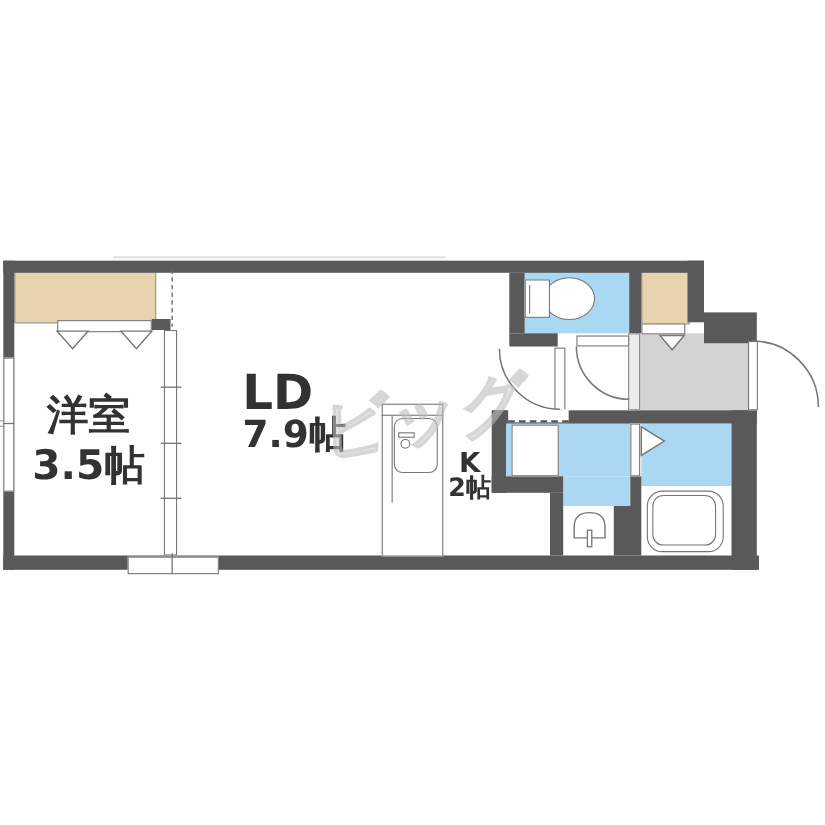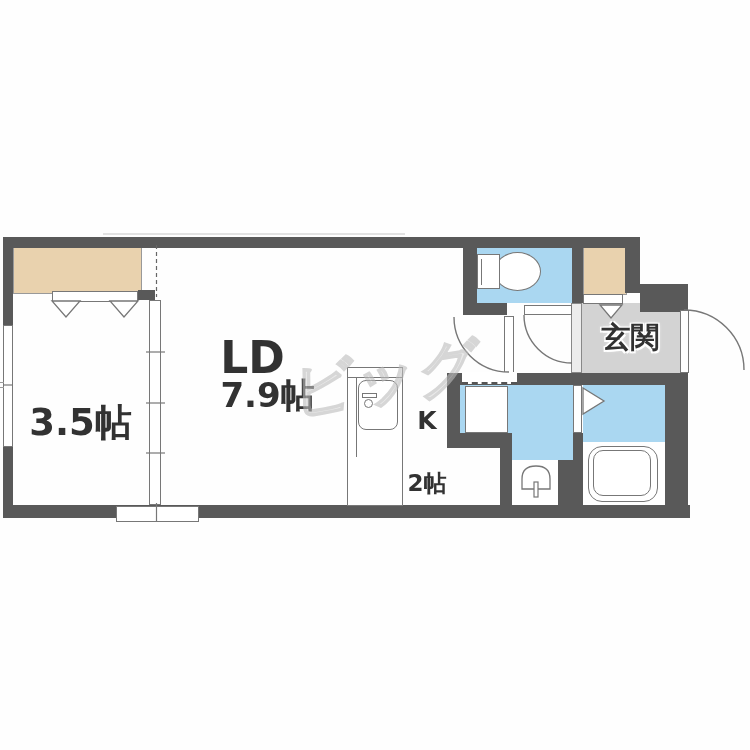--- a/index.html
+++ b/index.html
@@ -107,25 +107,25 @@
     <line x1="146" y1="453" x2="165" y2="453" stroke="#777" stroke-width="1.2"></line>
 
     <line x1="3" y1="385" x2="13" y2="385" stroke="#777" stroke-width="1.2"></line>
     <line x1="0" y1="382.5" x2="4" y2="382.5" stroke="#999" stroke-width="1"></line>
     <line x1="0" y1="387.5" x2="4" y2="387.5" stroke="#999" stroke-width="1"></line>
     <line x1="156.5" y1="503" x2="156.5" y2="522" stroke="#777" stroke-width="1.2"></line>
 
     <line x1="156.5" y1="245" x2="156.5" y2="297" stroke="#666" stroke-width="1.2" stroke-dasharray="4,3"></line>
   </svg>
 
+  <div class="lbl" style="left:13px;top:358px;width:135px;font-size:38px;">洋室</div>
   <div class="lbl" style="left:13px;top:404px;width:135px;font-size:37px;">3.5帖</div>
 
   <div class="lbl" style="left:185px;top:336px;width:135px;font-size:44px;">LD</div>
   <div class="lbl" style="left:200px;top:378px;width:135px;font-size:34px;">7.9帖</div>
 
   <div class="lbl" style="left:398px;top:408px;width:58px;font-size:25px;">K</div>
-  <div class="lbl" style="left:398px;top:433px;width:58px;font-size:23px;margin-top:39px;">2帖</div>
+  <div class="lbl" style="left:398px;top:433px;width:58px;font-size:23px;">2帖</div>
 
-  <div class="lbl halo" style="left:583px;top:323px;width:95px;font-size:29px;">玄関</div>
 
   <div id="watermark" style="left:292px;top:338px;">ビッグ</div>
 
 </div>
 
 </body></html>

